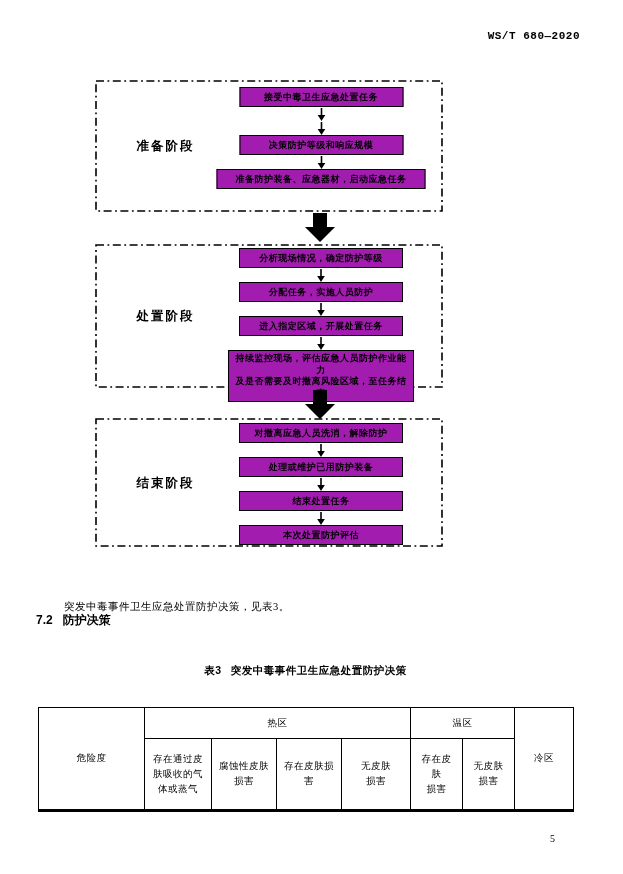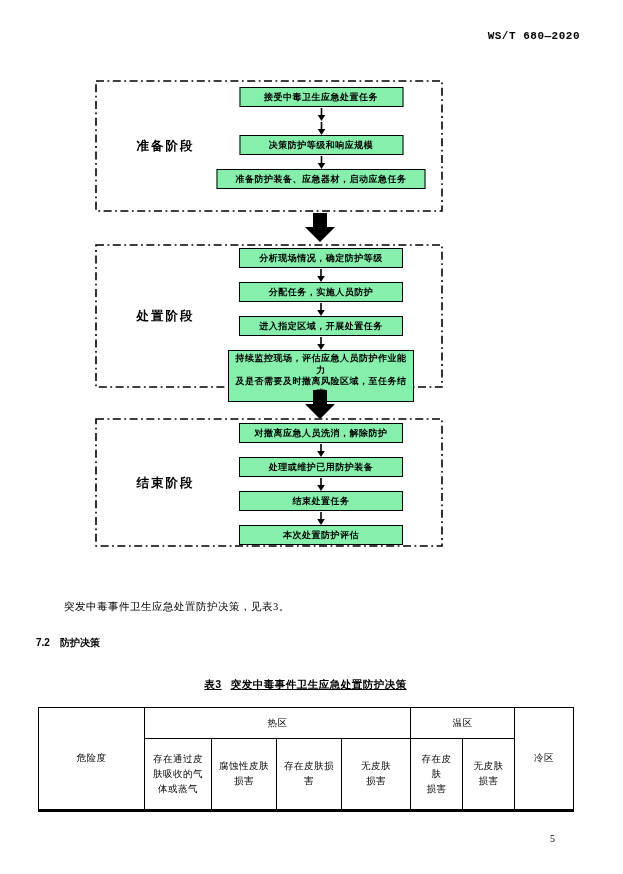--- a/index.html
+++ b/index.html
@@ -24,42 +24,42 @@
     width:105px; text-align:center;
     font-size:12.5px; font-weight:600; letter-spacing:2px;
     font-family:"Liberation Serif", serif;
   }
   .flow-col {
     position:absolute; left:226px; transform:translateX(-50%);
     display:flex; flex-direction:column; align-items:center;
   }
   .s1 .flow-col { top:7px; } .s2 .flow-col { top:4px; } .s3 .flow-col { top:5px;justify-content:center; }
   .fbox {
-    width:164px; border:1px solid #000; background:#86efac;
+    width:164px; border:1px solid #000; background:#a21caf;
     font-size:9px; font-weight:bold; line-height:12px; letter-spacing:0.5px;
     text-align:center; padding:3px 2px; white-space:pre-line;
     font-family:"Liberation Serif", serif;
   }
   .fbox.wide  { width:209px; }
   .fbox.wide2 { width:186px; line-height:11.5px; padding:2px 2px; }
   .sarrow { display:block; margin:0.5px 0; }
   .big-arrow { position:absolute; left:304px; }
   .big-arrow.a1 { top:213px; } .big-arrow.a2 { top:390px; }
   
   .fig-caption, .tbl-caption {
     position:absolute; left:0; width:611px; text-align:center;
     font-family:"Liberation Sans", sans-serif; font-size:10.5px; font-weight:bold;
     letter-spacing:0.5px;
   }
   .fig-caption { top:586px; }
-  .tbl-caption { top:678px;text-decoration:underline; }
+  .tbl-caption { top:664px; }
   .caption-label { margin-right:9px; }
   .section-heading {
     position:absolute; left:36px; top:612px;
-    font-family:"Liberation Sans", sans-serif; font-size:10px; font-weight:bold;margin-top:24px;
+    font-family:"Liberation Sans", sans-serif; font-size:12px; font-weight:bold;
   }
   .section-heading .sec-num { margin-right:10px; }
   .body-text {
     position:absolute; left:64px; top:600px; font-size:10.5px; letter-spacing:0.5px;
   }
   
   table.ptable {
     position:absolute; left:38px; top:707px;
     border-collapse:collapse; table-layout:fixed; width:535px;
     border:1.5px solid #000; border-bottom:3px solid #000;

